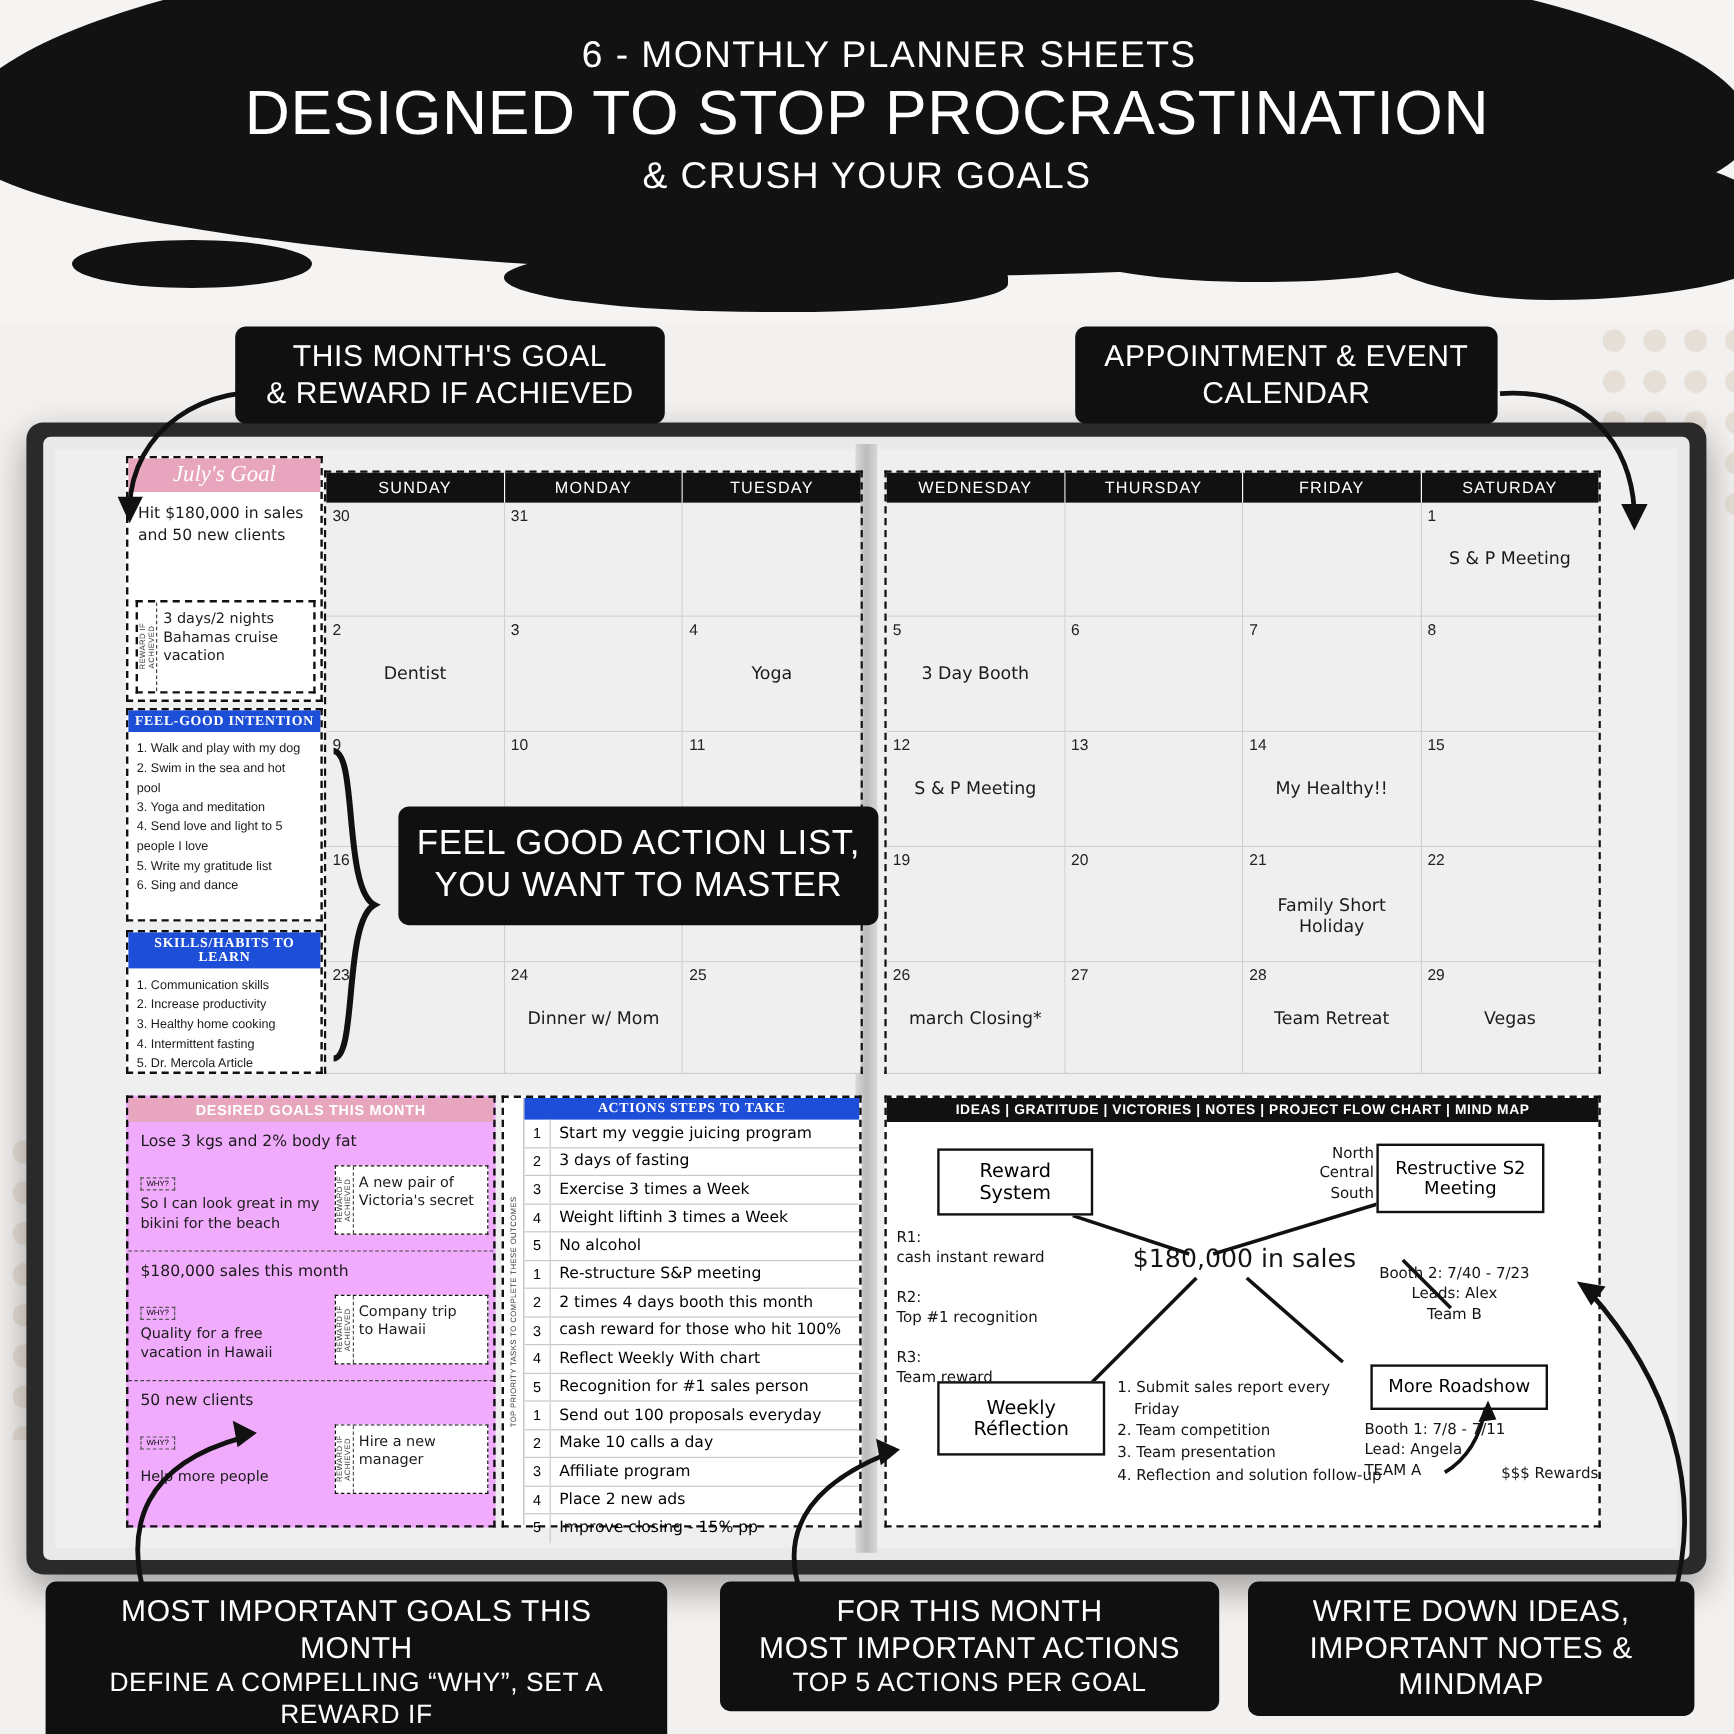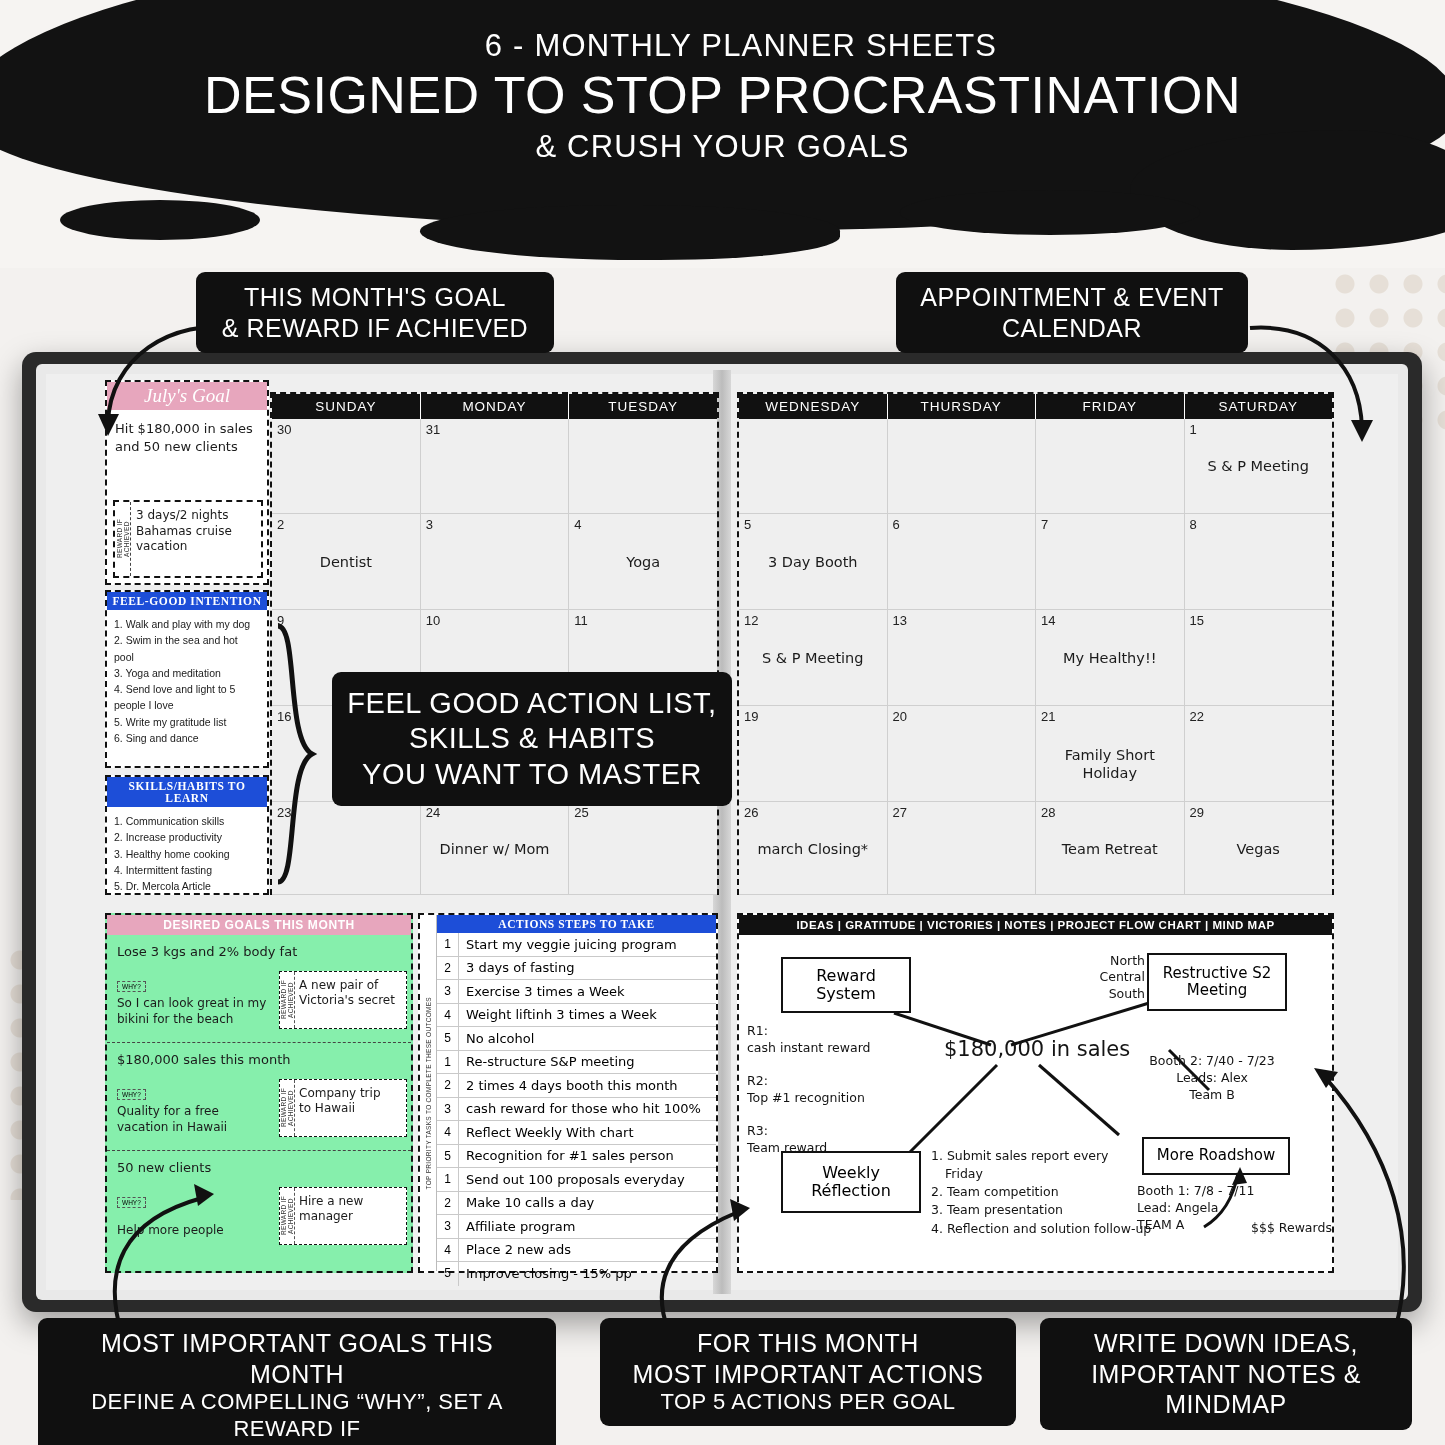--- a/index.html
+++ b/index.html
@@ -206,21 +206,20 @@
       <div class="list-item">4. Intermittent fasting</div>
       <div class="list-item">5. Dr. Mercola Article</div>
     </div>
   </div>
 
   <svg style="position:absolute;left:272px;top:620px;width:60px;height:270px;z-index:18">
     <path d="M6 6 C 26 6, 14 120, 40 134 C 14 148, 26 262, 6 262" stroke="#111" stroke-width="5" fill="none"></path>
   </svg>
   <div class="callout" style="left:332px;top:672px;width:400px;padding:14px 10px;font-size:29px;">
     <div>FEEL GOOD ACTION LIST,</div>
-    <div>SKILLS &amp; HABITS</div>
     <div>YOU WANT TO MASTER</div>
   </div>
 
   <div style="position:absolute;left:270px;top:392px;width:449px;height:503px;border:2px dashed #111;">
     <div class="cal-head">
       <div>SUNDAY</div>
       <div>MONDAY</div>
       <div>TUESDAY</div>
     </div>
     <div class="cal-row" style="height:95px">
@@ -387,21 +386,21 @@
           <span class="cal-num">28</span>
           <span class="cal-ev">Team Retreat</span>
         </div>
       <div class="cal-cell">
           <span class="cal-num">29</span>
           <span class="cal-ev">Vegas</span>
         </div>
     </div>
   </div>
 
-  <div style="position:absolute;left:105px;top:913px;width:308px;height:360px;border:2px dashed #111;background:#86efac;">
+  <div style="position:absolute;left:105px;top:913px;width:308px;height:360px;border:2px dashed #111;background:#f0abfc;">
     <div class="pink-band" style="font-style:normal;font-family:'Liberation Sans',sans-serif;font-size:12px;font-weight:bold;letter-spacing:.6px;">DESIRED GOALS THIS MONTH</div>
 
     <div style="position:relative;height:108px;border-bottom:1px dashed #444;">
       <div class="hand" style="padding:9px 8px 0 10px;font-size:13px;">Lose 3 kgs and 2% body fat</div>
       <div style="position:absolute;left:10px;top:40px;width:150px;">
         <div style="border:1px dashed #555;display:inline-block;font-size:6.5px;padding:1px 4px;">WHY?</div>
         <div class="hand" style="font-size:12px;line-height:1.3;margin-top:3px;">So I can look great in my</div>
         <div class="hand" style="font-size:12px;line-height:1.3;">bikini for the beach</div>
       </div>
       <div class="dash" style="left:172px;top:36px;width:128px;height:58px;display:flex;border-width:1px;">

